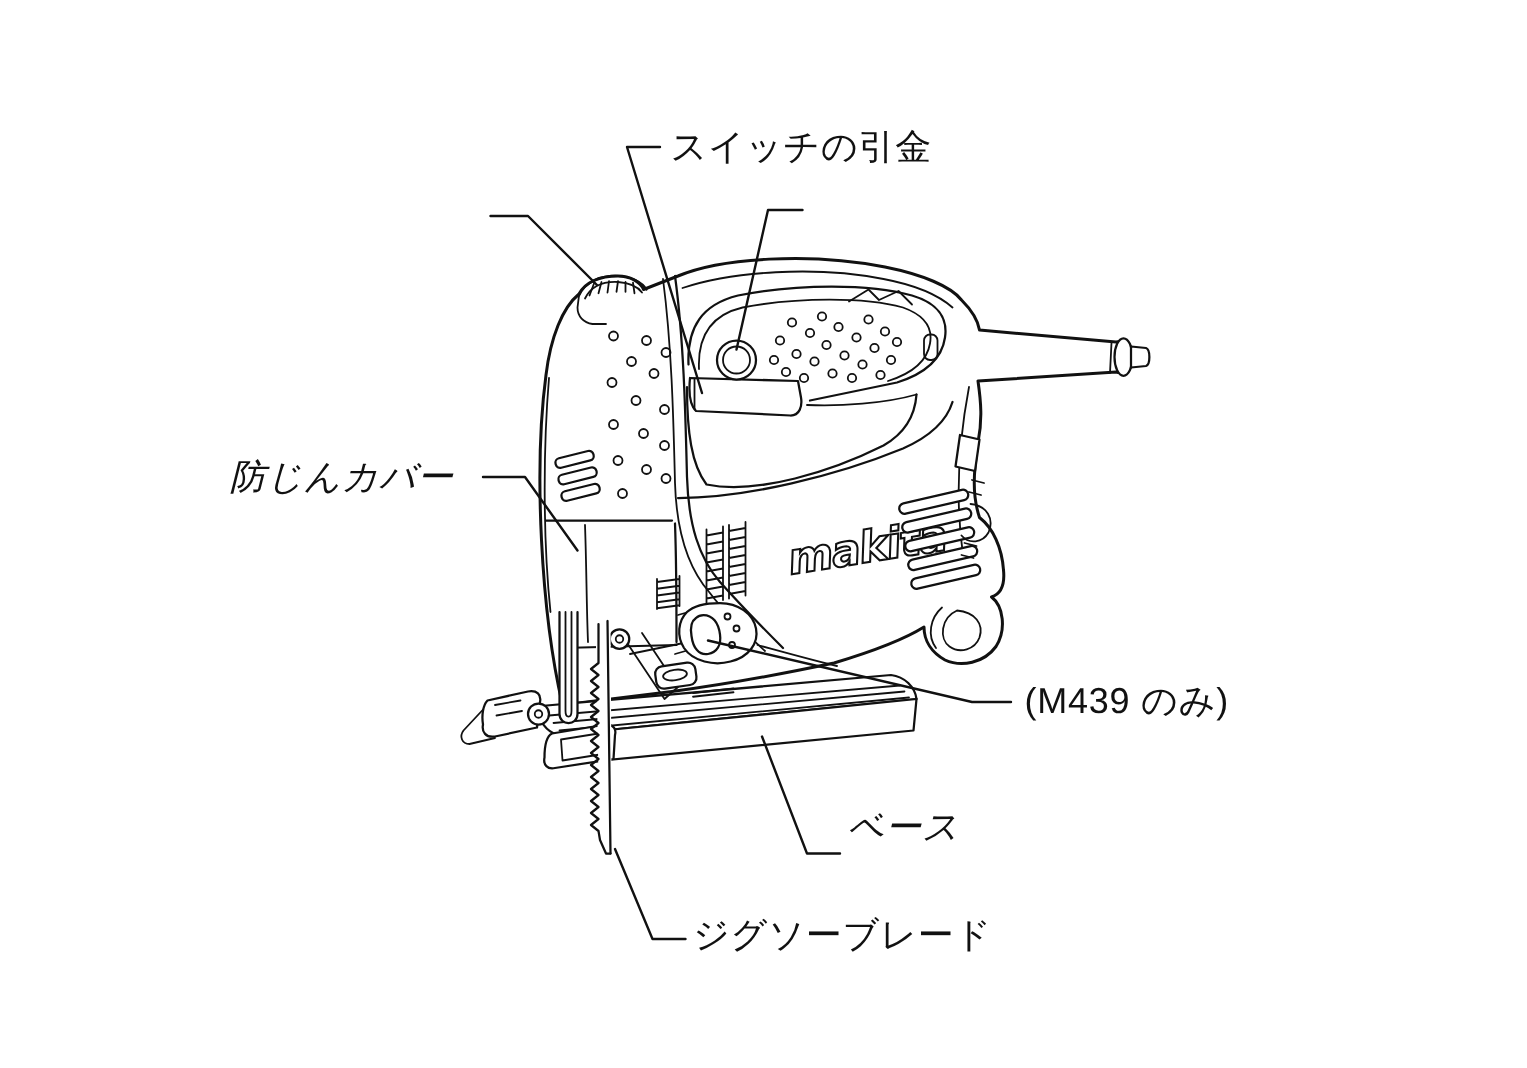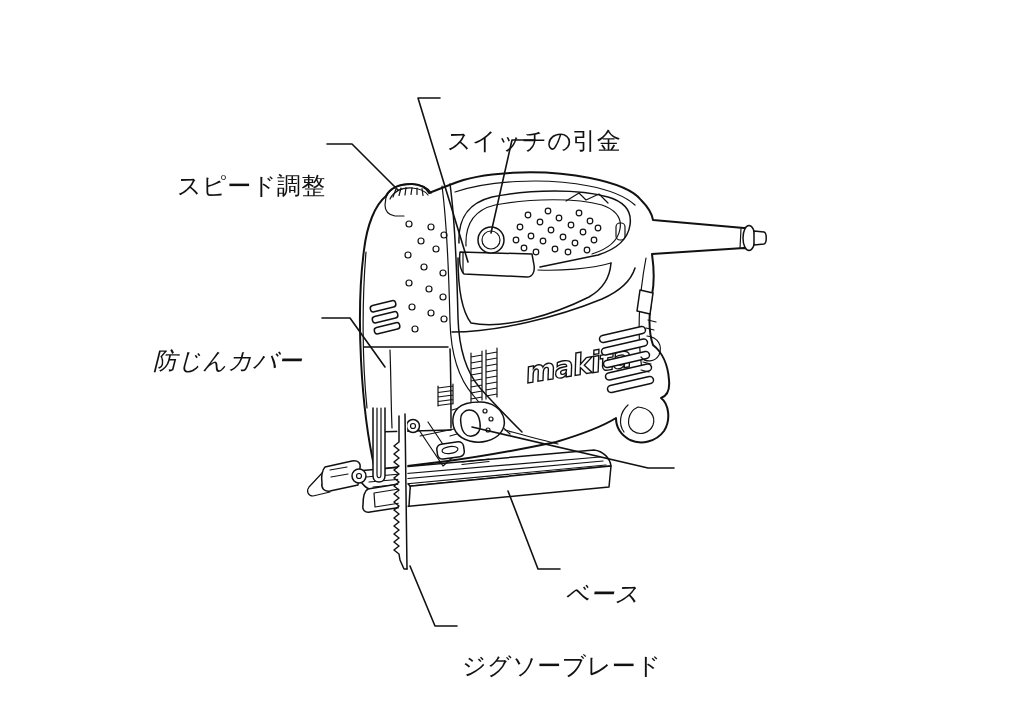--- a/index.html
+++ b/index.html
@@ -9,21 +9,21 @@
     font-family:"Liberation Sans","DejaVu Sans",sans-serif;
   }
   .art{position:absolute;left:0;top:0;}
   .ln{fill:none;stroke:#111;stroke-width:1.5;stroke-linecap:round;stroke-linejoin:round;}
   .ln2{fill:#ffffff;stroke:#111;stroke-width:2;stroke-linecap:round;stroke-linejoin:round;}
   .lnw{fill:#ffffff;stroke:#111;stroke-width:1.5;stroke-linecap:round;stroke-linejoin:round;}
   .thin{fill:none;stroke:#111;stroke-width:1.2;stroke-linecap:round;stroke-linejoin:round;}
   .leader{fill:none;stroke:#111;stroke-width:1.6;stroke-linecap:round;stroke-linejoin:round;}
   .callout{
     position:absolute;color:#111;font-size:24px;line-height:30px;
-    white-space:nowrap;letter-spacing:0.5px;margin-top:42px;
+    white-space:nowrap;letter-spacing:0.5px;
   }
   .callout span{display:block;}
   .logo-text{
     font-family:"DejaVu Sans","Liberation Sans",sans-serif;
     font-size:29px;font-style:italic;font-weight:bold;letter-spacing:-1px;
     fill:#ffffff;stroke:#111;stroke-width:1.4;
   }
 </style>
 </head>
 <body>
@@ -234,28 +234,28 @@
       <polyline class="leader" points="410,566 435,626 457,626"></polyline>
     </g>
   </svg>
 
   <div class="callout" style="left:447px;top:84px;">
     <span>スイッチの引金</span>
   </div>
 
 
   <div class="callout" style="left:177px;top:129px;">
-    <span>スピード調整</span>
   </div>
 
   <div class="callout" style="left:153px;top:304px;font-style:italic;">
     <span>防じんカバー</span>
   </div>
 
   <div class="callout" style="left:683px;top:452px;line-height:32px;">
+    <span>(M439 のみ)</span>
   </div>
 
   <div class="callout" style="left:565px;top:537px;font-style:italic;">
     <span>ベース</span>
   </div>
 
   <div class="callout" style="left:462px;top:611px;font-family:Liberation Mono, monospace;">
     <span>ジグソーブレード</span>
   </div>
 

